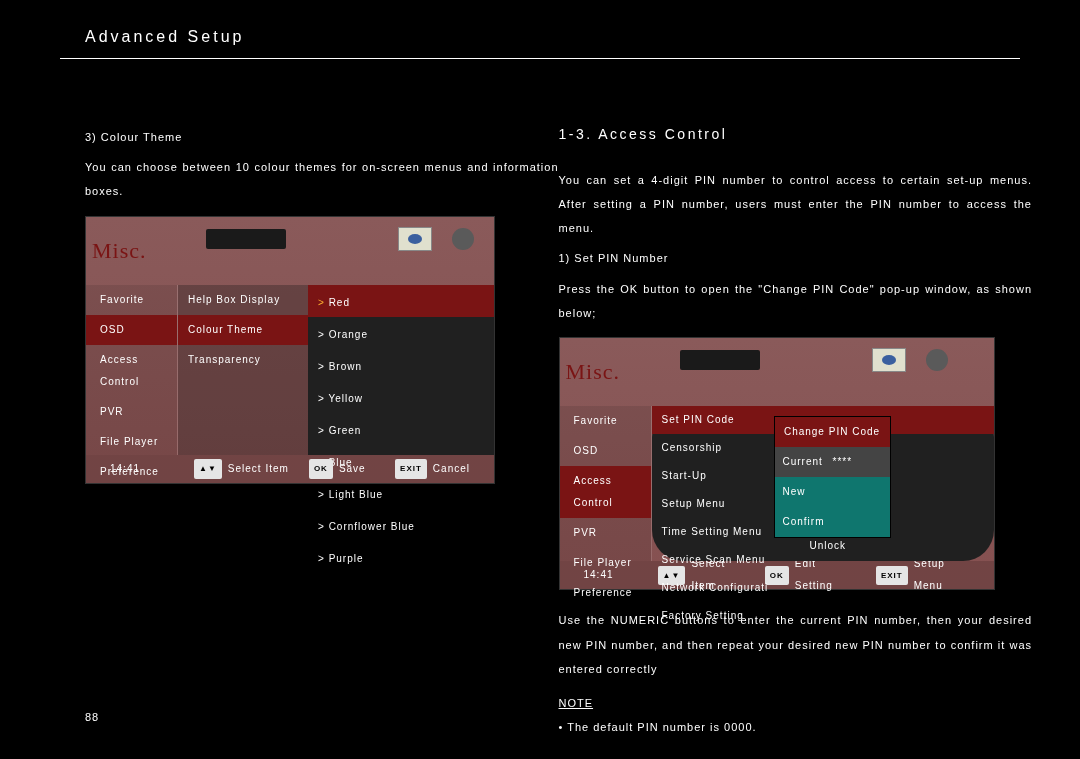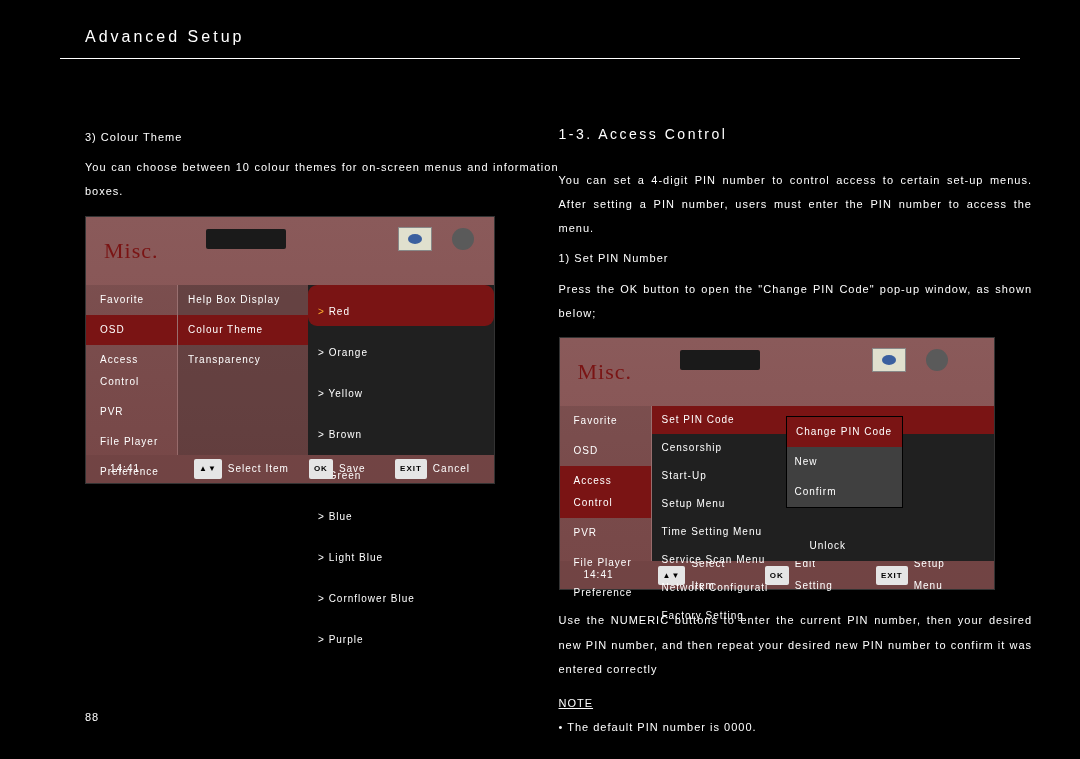--- a/index.html
+++ b/index.html
@@ -10,54 +10,54 @@
   .columns{display:flex;padding:60px 48px 0 85px;}
   .col{flex:1;font-size:11px;line-height:2.2;letter-spacing:1px;}
   .col p{text-align:justify;}
   .col h2{font-size:14px;font-weight:400;letter-spacing:2.5px;margin-bottom:18px;}
   .sub{margin-top:6px;margin-bottom:6px;}
   .note{margin-top:10px;text-decoration:underline;}
   .page-no{position:absolute;bottom:36px;left:85px;font-size:11px;letter-spacing:1px;}
 
   
   .osd{background:#8c5a5a;background:linear-gradient(#8a5a5a,#855050);border:1px solid #333;margin:12px 0 18px 0;position:relative;font-family:Arial,sans-serif;}
-  .osd-title{font-family:'Brush Script MT','Comic Sans MS',cursive;color:#7a1414;font-size:22px;padding:10px 0 10px 18px;}
+  .osd-title{font-family:'Brush Script MT','Comic Sans MS',cursive;color:#7a1414;font-size:22px;padding:10px 0 10px 6px;}
   .iconbar{position:absolute;top:10px;left:120px;display:flex;align-items:center;gap:20px;}
   .dvr{width:80px;height:20px;background:#1a1a1a;border-radius:2px;}
   .antenna{width:18px;height:20px;display:inline-block;}
   .pcset{width:34px;height:22px;display:inline-block;}
   .monitor{width:34px;height:24px;background:#e0e0ce;border:1px solid #888;display:flex;align-items:center;justify-content:center;}
   .monitor:after{content:"";width:14px;height:10px;background:#3a5f9f;border-radius:50%;}
   .gear{width:22px;height:22px;border-radius:50%;background:#5a5a5a;position:relative;}
   .osd-body{display:flex;height:170px;}
   .sidebar{width:91px;background:rgba(0,0,0,0.1);}
   .sidebar-item{color:#fff;font-size:10px;padding:4px 0 4px 14px;}
   .sidebar-item.sel{background:#7a1414;}
   .midcol{width:130px;background:rgba(20,20,20,0.3);}
   .mid-item{color:#fff;font-size:10px;padding:4px 8px 4px 10px;}
   .mid-item.sel{background:#7a1414;}
   .rightcol{flex:1;background:#202020;}
-  .r-item{color:#fff;font-size:10px;padding:16px 0 3px 10px;border-radius:9px;}
+  .r-item{color:#fff;font-size:10px;padding:7px 0 3px 10px;}
   .r-item.sel{background:#7a1414;}
   .r-item:before{content:"> ";color:#fff;}
   .r-item.sel:before{content:"> ";color:#ffb030;}
   .footer{display:flex;align-items:center;background:rgba(0,0,0,0.15);height:28px;padding:0 10px;gap:6px;font-size:10px;}
   .key{background:#e5e5e5;color:#000;font-size:8px;padding:1px 5px;border-radius:2px;font-weight:bold;}
   .ftext{color:#fff;margin-right:14px;}
   .time{color:#fff;width:92px;padding-left:14px;}
   .spacer{flex:1;}
 
   
   .osd2 .osd-body{height:155px;}
   .osd2 .rightcol{position:relative;}
   .acc-item{color:#fff;font-size:10px;padding:3px 0 3px 10px;}
   .acc-item.sel{background:#7a1414;}
   .val-col{position:absolute;left:158px;width:58px;top:0;}
   .val{font-size:10px;color:#fff;padding:3px 0;}
-  .popup{position:absolute;top:10px;left:134px;width:117px;background:#404040;border:1px solid #000;}
+  .popup{position:absolute;top:10px;left:122px;width:117px;background:#0f766e;border:1px solid #000;}
   .popup-h{background:#7a1414;color:#fff;font-size:10px;text-align:center;padding:4px 0;}
   .popup-row{display:flex;font-size:10px;color:#fff;padding:4px 8px;}
   .popup-row.sel{background:#444;}
   .popup-row .lab{width:50px;}
   .divider-v{width:1px;background:rgba(255,255,255,0.15);}
 
   .bullet:before{content:"\2022  ";}
 </style>
 </head>
 <body>
@@ -93,22 +93,22 @@
           </div>
         <div class="divider-v"></div>
         <div class="midcol" id="osd1-mid">
             <div class="mid-item">Help Box Display</div>
             <div class="mid-item sel">Colour Theme</div>
             <div class="mid-item">Transparency</div>
           </div>
         <div class="rightcol" id="osd1-colours">
             <div class="r-item sel">Red</div>
             <div class="r-item">Orange</div>
+            <div class="r-item">Brown</div>
             <div class="r-item">Yellow</div>
-            <div class="r-item">Brown</div>
             <div class="r-item">Green</div>
             <div class="r-item">Blue</div>
             <div class="r-item">Light Blue</div>
             <div class="r-item">Cornflower Blue</div>
             <div class="r-item">Purple</div>
           </div>
       </div>
       <div class="footer">
         <span class="time">14:41</span>
         <span class="key">▲▼</span>
@@ -140,36 +140,40 @@
       <div class="osd-body">
         <div class="sidebar" id="osd2-sidebar">
             <div class="sidebar-item">Favorite</div>
             <div class="sidebar-item">OSD</div>
             <div class="sidebar-item sel">Access Control</div>
             <div class="sidebar-item">PVR</div>
             <div class="sidebar-item">File Player</div>
             <div class="sidebar-item">Preference</div>
           </div>
         <div class="divider-v"></div>
-        <div class="rightcol" id="osd2-items" style="position:relative;">
+        <div class="rightcol" id="osd2-items" style="position:relative;border-radius:31px;">
           <div id="osd2-items-list">
               <div class="acc-item sel">Set PIN Code</div>
               <div class="acc-item">Censorship</div>
               <div class="acc-item">Start-Up</div>
               <div class="acc-item">Setup Menu</div>
               <div class="acc-item">Time Setting Menu</div>
               <div class="acc-item">Service Scan Menu</div>
               <div class="acc-item">Network Configurati</div>
               <div class="acc-item">Factory Setting</div>
             </div>
           <div class="val-col">
             <div class="val" style="margin-top:126px;">Unlock</div>
           </div>
           <div class="popup">
             <div class="popup-h">Change PIN Code</div>
+            <div class="popup-row sel">
+              <span class="lab">Current</span>
+              <span>****</span>
+            </div>
             <div class="popup-row">
               <span class="lab">New</span>
             </div>
             <div class="popup-row">
               <span class="lab">Confirm</span>
             </div>
           </div>
         </div>
       </div>
       <div class="footer">

